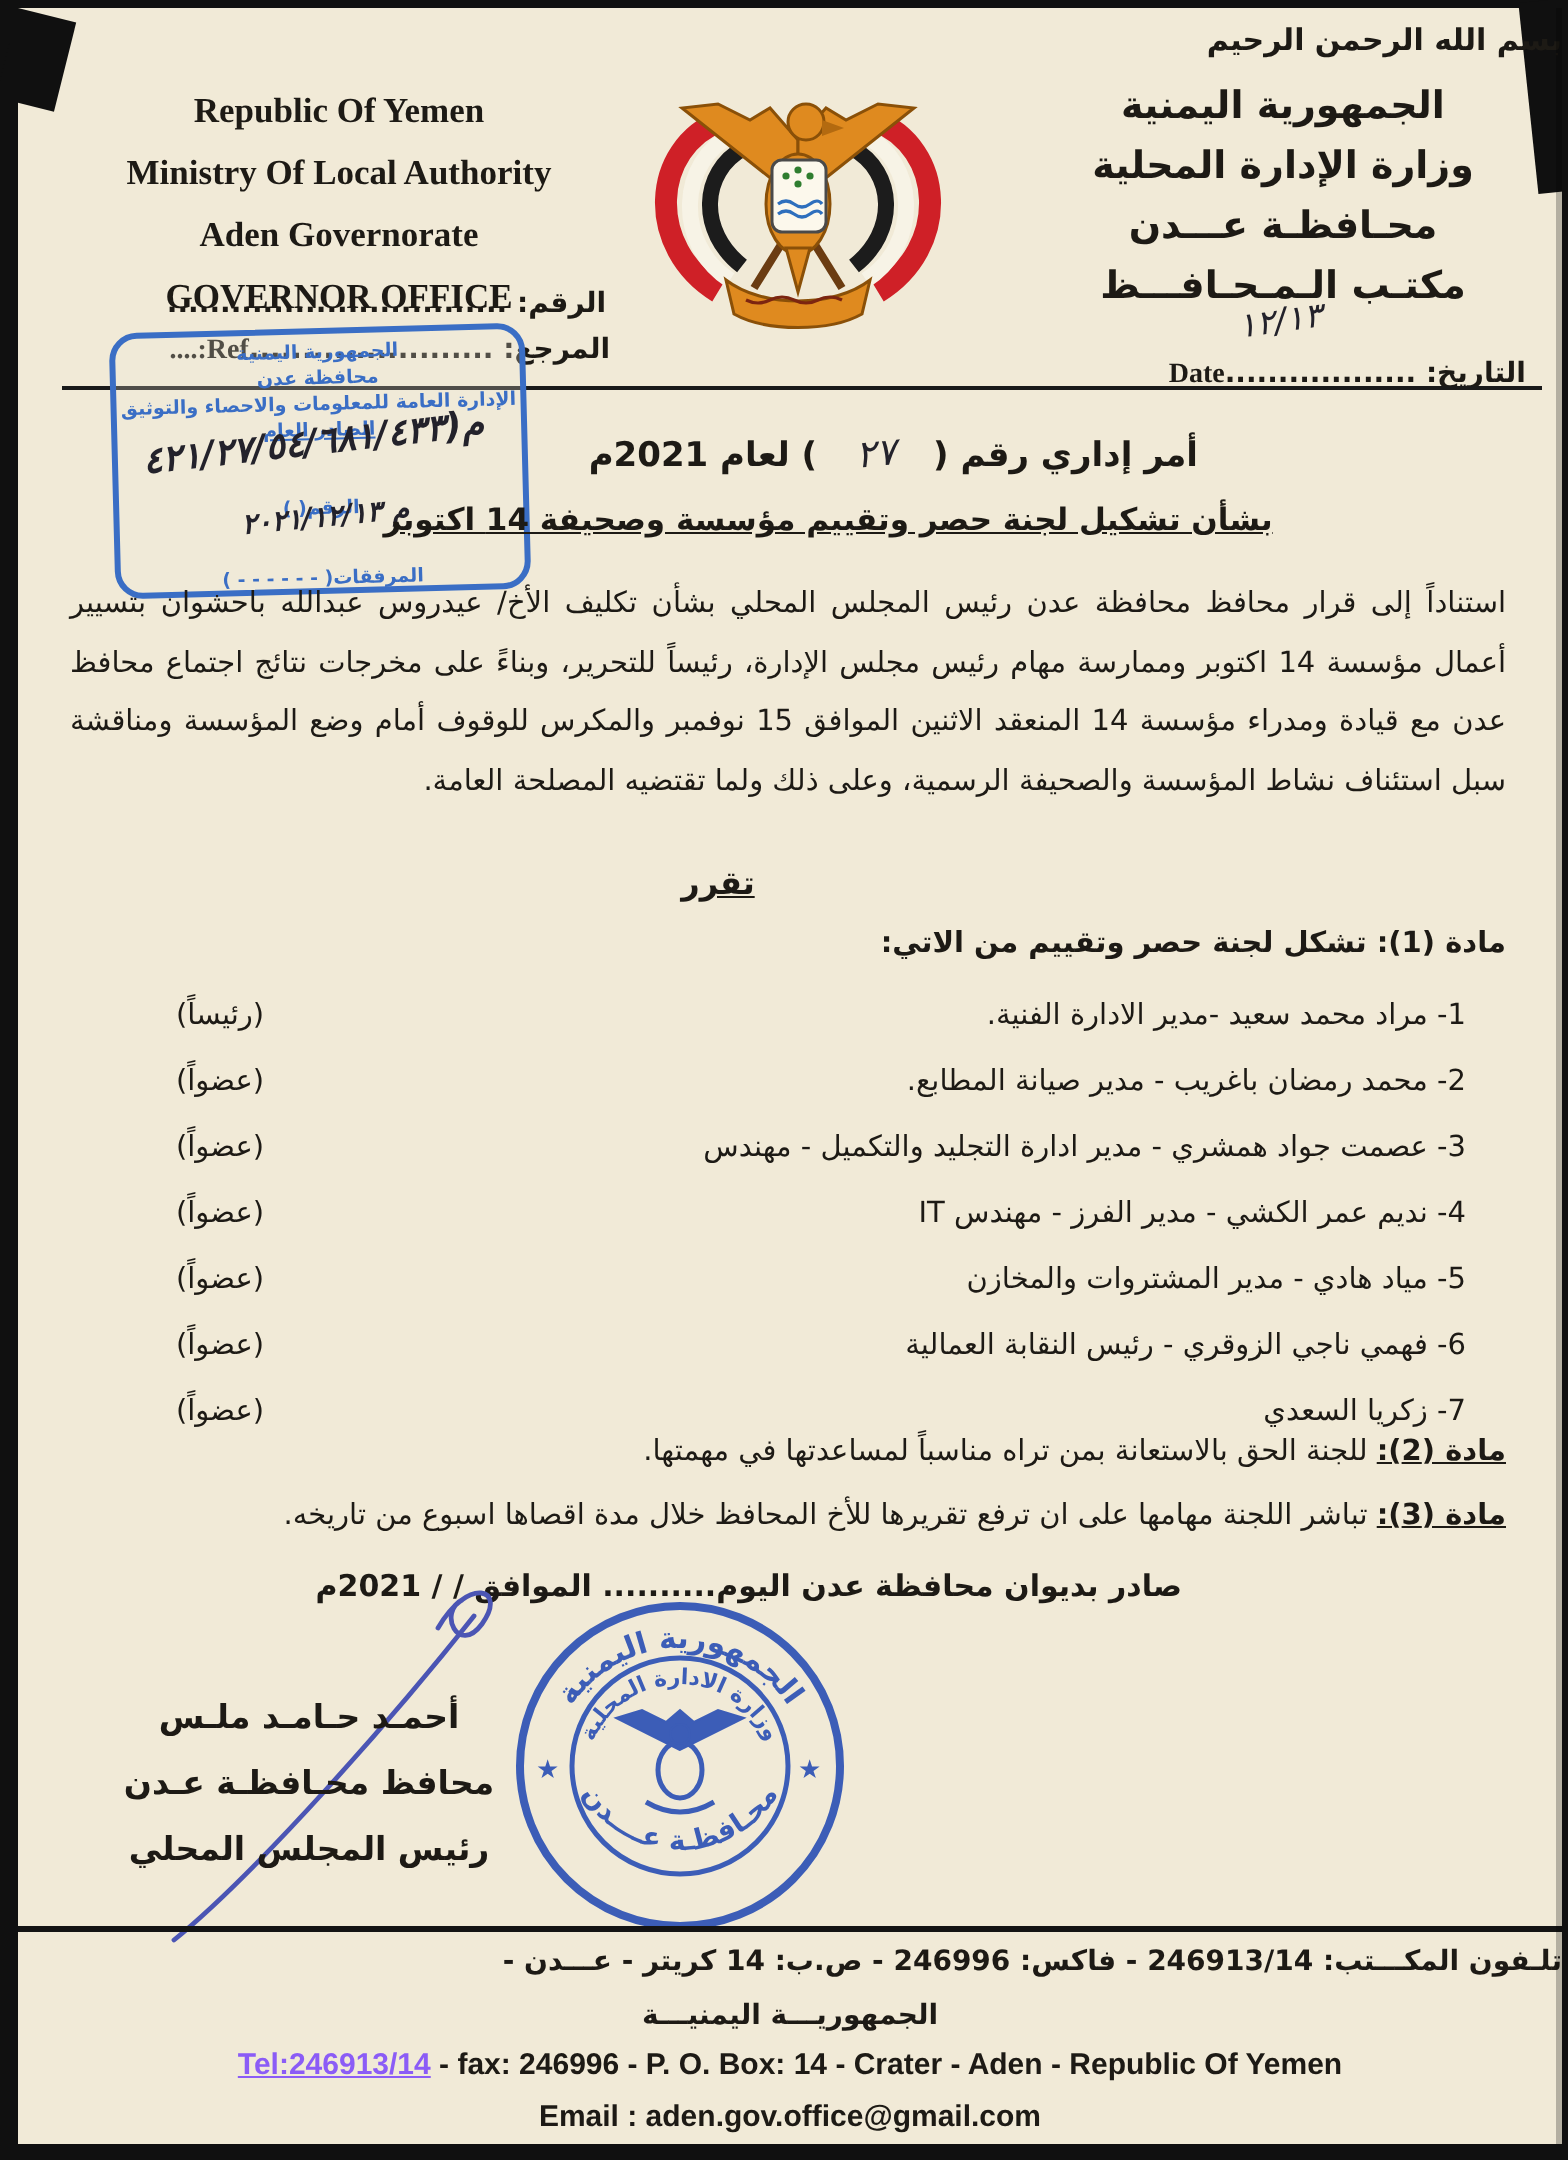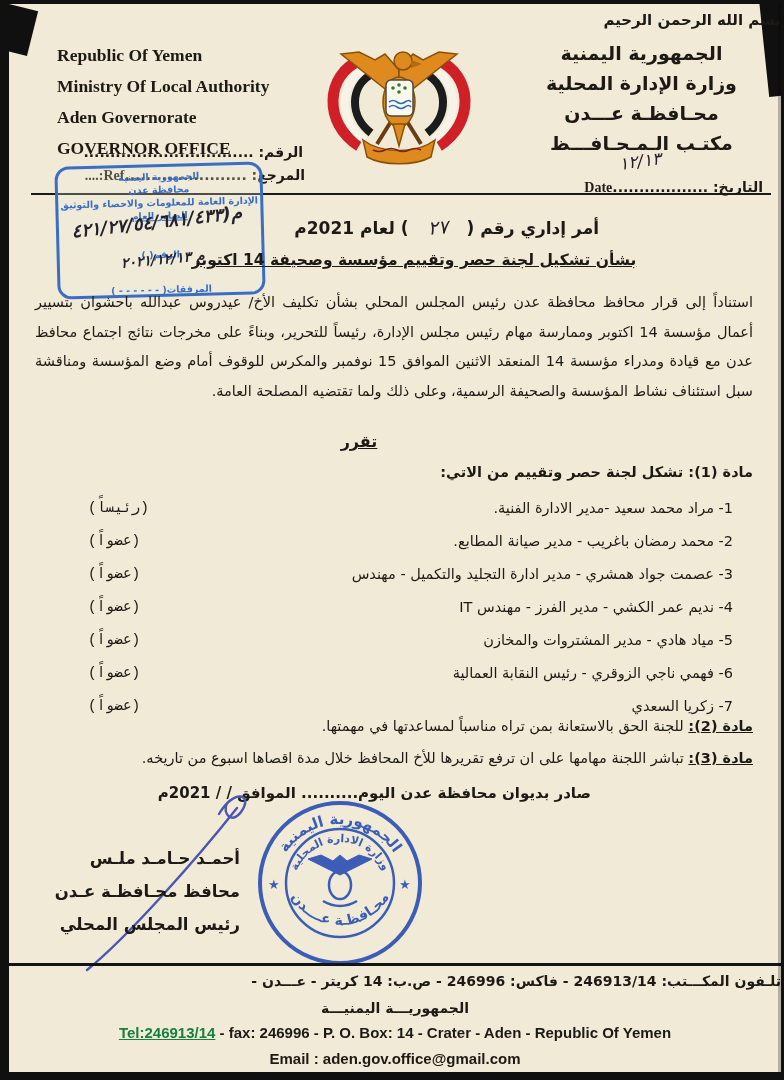--- a/index.html
+++ b/index.html
@@ -14,21 +14,21 @@
   .paper:after{ 
     content:"";position:absolute;right:0;top:0;width:3px;height:100%;background:rgba(0,0,0,.25);
   }
   .corner{position:absolute;background:#101010;}
   .c-tl{left:0;top:0;width:30px;height:46px;transform:rotate(14deg);transform-origin:top left;}
   .c-tr{right:-12px;top:-6px;width:34px;height:96px;transform:rotate(-6deg);transform-origin:top right;}
 
   .bismillah{position:absolute;top:7px;left:0;width:100%;text-align:right;
     font-weight:bold;font-size:15px;direction:rtl;}
 
-  .hdr-en{position:absolute;left:48px;top:36px;width:225px;
+  .hdr-en{position:absolute;left:48px;top:36px;width:225px;text-align:center;
     font-family:"Liberation Serif",serif;font-weight:bold;font-size:17.5px;line-height:31px;}
   .hdr-ar{position:absolute;right:22px;top:34px;width:235px;text-align:center;
     direction:rtl;font-weight:bold;font-size:19px;line-height:30px;}
 
   .emblem{position:absolute;left:310px;top:40px;width:160px;height:130px;}
 
   .meta-num{position:absolute;left:72px;top:140px;width:222px;direction:rtl;
     font-weight:bold;font-size:14px;white-space:nowrap;}
   .meta-ref{position:absolute;left:58px;top:163px;width:238px;direction:rtl;
     font-weight:bold;font-size:14px;white-space:nowrap;}
@@ -65,42 +65,42 @@
     text-align:justify;font-size:14.5px;line-height:29.5px;}
 
   .decision{position:absolute;left:0;top:428px;width:700px;text-align:center;
     font-weight:bold;font-size:16px;direction:rtl;}
   .decision span{text-decoration:underline;}
 
   .article1{position:absolute;right:28px;top:460px;direction:rtl;font-weight:bold;font-size:14.5px;}
 
   .members{position:absolute;right:48px;top:488px;width:700px;direction:rtl;font-size:14.5px;}
   .member{position:relative;height:33px;line-height:33px;white-space:nowrap;}
-  .member .role{position:absolute;left:55px;direction:rtl;font-family:Liberation Mono, monospace;}
+  .member .role{position:absolute;left:55px;direction:rtl;}
 
   .article{position:absolute;right:28px;direction:rtl;font-size:14.5px;white-space:nowrap;}
   .article .lbl{font-weight:bold;text-decoration:underline;text-align:right;}
   .a2{top:714px;} .a3{top:746px;}
 
   .issued{position:absolute;right:190px;top:780px;direction:rtl;font-weight:bold;
     font-size:15px;white-space:nowrap;}
 
-  .sig-block{position:absolute;left:36px;top:838px;width:195px;
+  .sig-block{position:absolute;left:48px;top:838px;width:195px;text-align:center;
     direction:rtl;font-weight:bold;font-size:16.5px;line-height:33px;letter-spacing:.5px;}
   .sig-stroke{position:absolute;left:60px;top:782px;width:220px;height:190px;pointer-events:none;}
 
   .round-stamp{position:absolute;left:242px;top:793px;width:178px;height:172px;opacity:.92;}
 
   .f-ar1{position:absolute;left:0;top:969px;width:772px;text-align:right;direction:rtl;
     font-weight:bold;font-size:14px;}
   .f-ar2{position:absolute;left:0;top:996px;width:772px;text-align:center;direction:rtl;
     font-weight:bold;font-size:14px;}
   .f-en{position:absolute;left:0;top:1020px;width:772px;text-align:center;
     font-family:"Liberation Sans",sans-serif;font-weight:bold;font-size:15px;}
-  .f-en .tel{color:#15803d;text-decoration:underline;}
+  .f-en .tel{color:#8b5cf6;text-decoration:underline;}
   .f-email{position:absolute;left:0;top:1046px;width:772px;text-align:center;
     font-family:"Liberation Sans",sans-serif;font-weight:bold;font-size:15px;}
 </style>
 </head>
 <body>
 
 <div class="paper">
 
   <div class="corner c-tl"></div>
   <div class="corner c-tr"></div>

